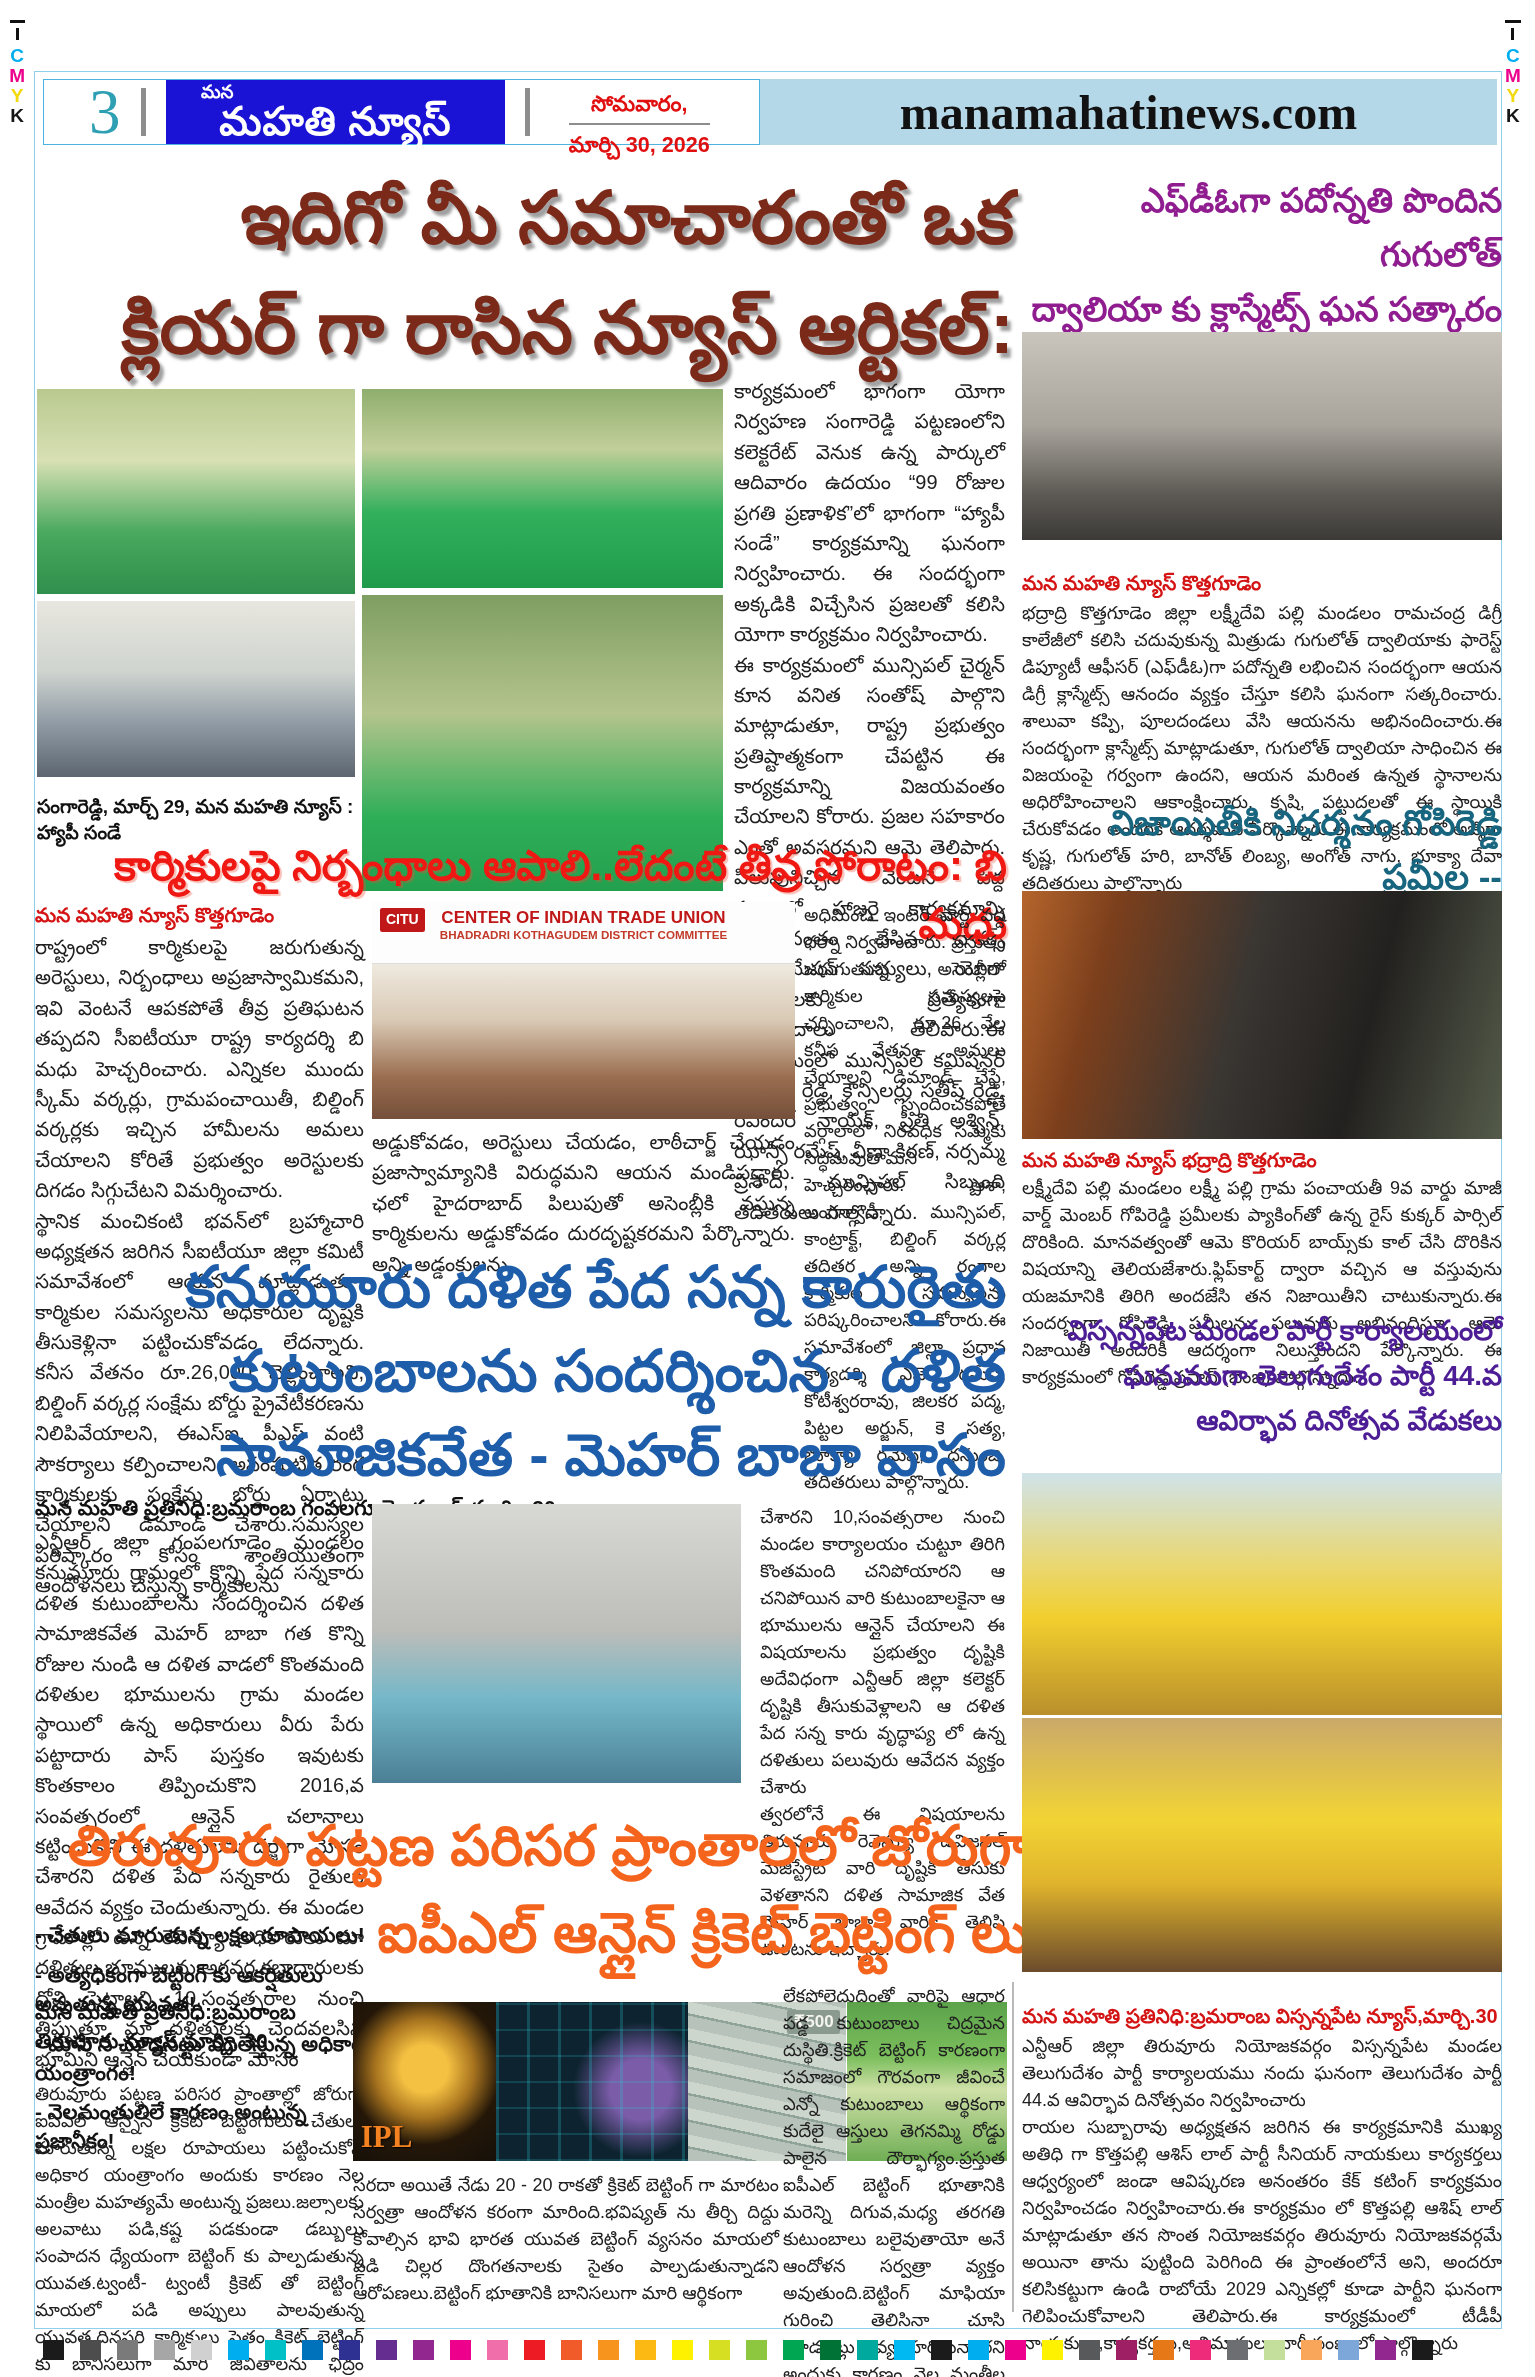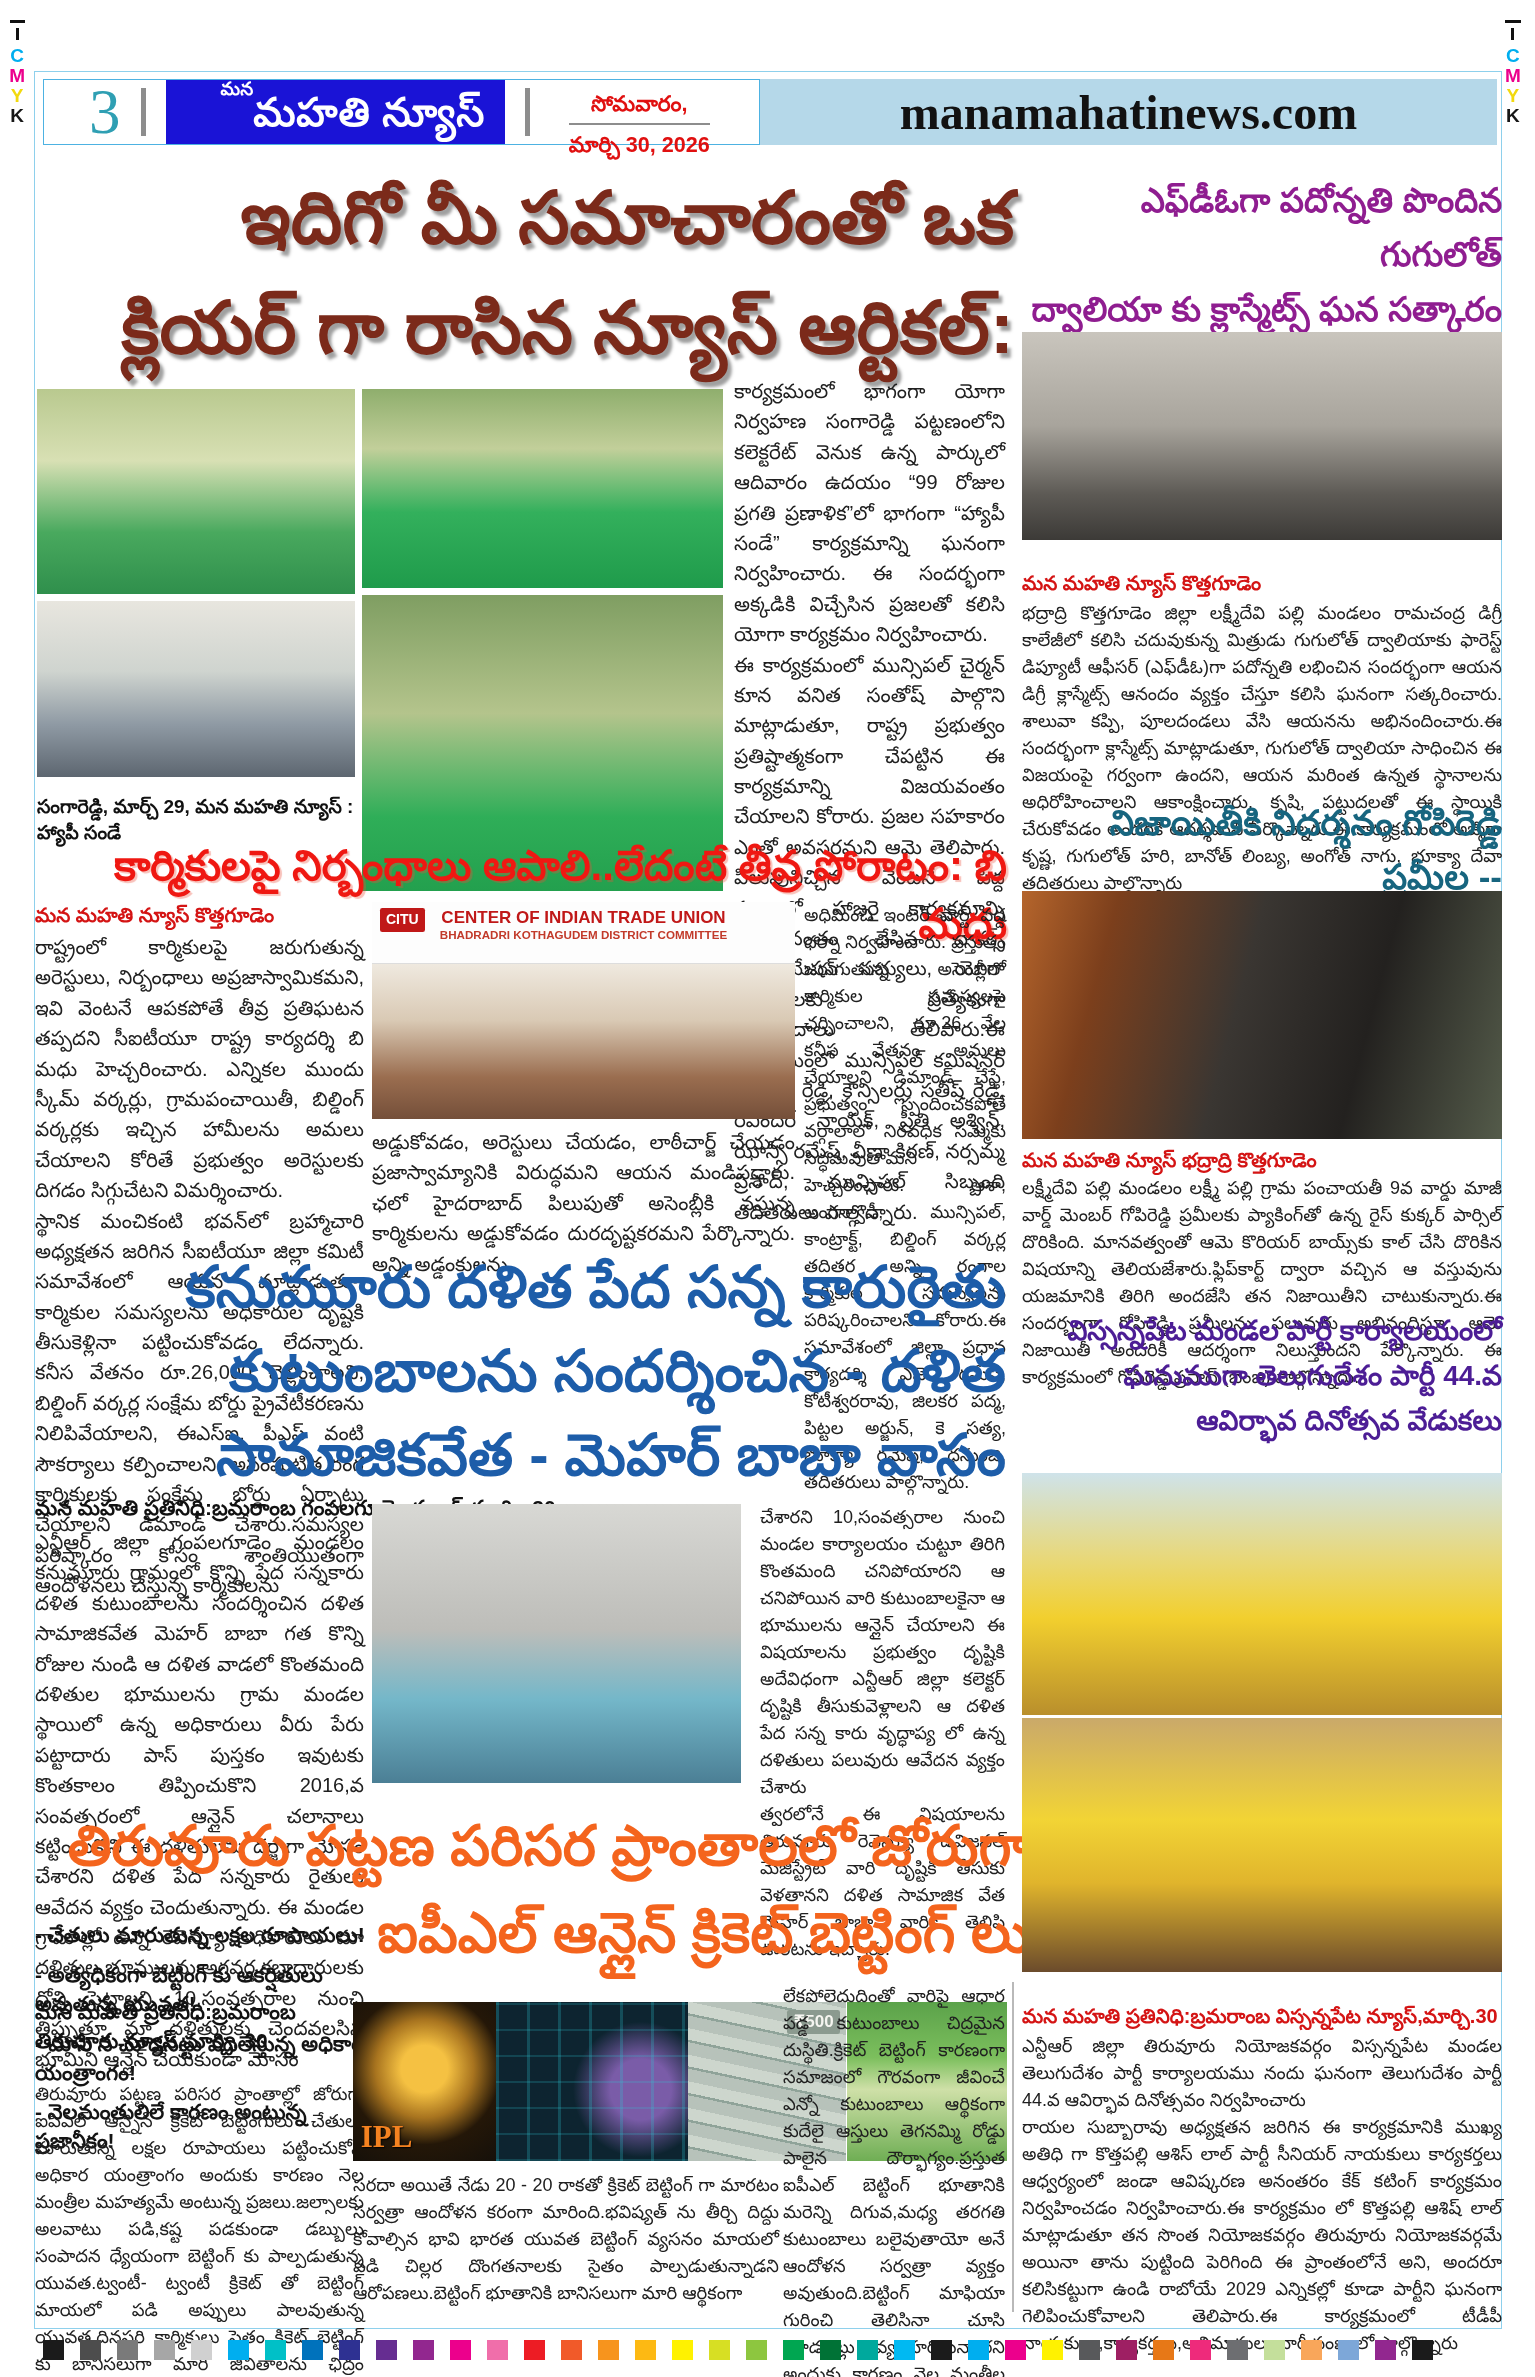--- a/index.html
+++ b/index.html
@@ -14,21 +14,21 @@
   .cmyk .bar{width:15.4px;height:3.1px;background:#111;margin-bottom:4.6px;}
   .cmyk .stem{width:3.1px;height:12.3px;background:#111;margin-bottom:6.2px;}
   .col-c{color:#00aeef}.col-m{color:#ec008c}.col-y{color:#f2d90e}.col-k{color:#161616}
 
   
   .header{left:43px;top:79px;width:1454px;height:66px;display:flex;}
   .header-left{width:717px;height:100%;border:1.5px solid #4db2e2;background:#fff;
                display:flex;align-items:center;box-sizing:border-box;}
   .page-num{font-family:"Liberation Serif",serif;font-size:63px;color:#2f9fb3;margin-left:45px;line-height:1;}
   .hdr-div{width:5.4px;height:48px;background:#8d8d8d;margin:0 20px;}
-  .logo-box{background:#1a13d6;color:#fff;width:339px;height:100%;display:flex;flex-direction:row;
+  .logo-box{background:#1a13d6;color:#fff;width:339px;height:100%;display:flex;flex-direction:column;
             align-items:center;justify-content:center;line-height:1;}
   .logo-top{font-size:18.5px;font-weight:bold;align-self:flex-start;margin-left:35px;}
   .logo-main{font-size:40px;font-weight:bold;letter-spacing:0.8px;}
   .date-stack{color:#e01010;font-weight:bold;font-size:21.6px;text-align:center;margin-left:18.5px;line-height:1.35;}
   .date-stack .day{border-bottom:2.3px solid #8d8d8d;padding-bottom:4.6px;margin-bottom:4.6px;margin-top:24px;}
   .header-right{flex:1;background:#b5d8e9;display:flex;align-items:center;justify-content:center;}
   .website{font-family:"Liberation Serif",serif;font-weight:bold;font-size:48px;color:#121212;}
 
   
   .hl{font-weight:bold;text-align:right;}

